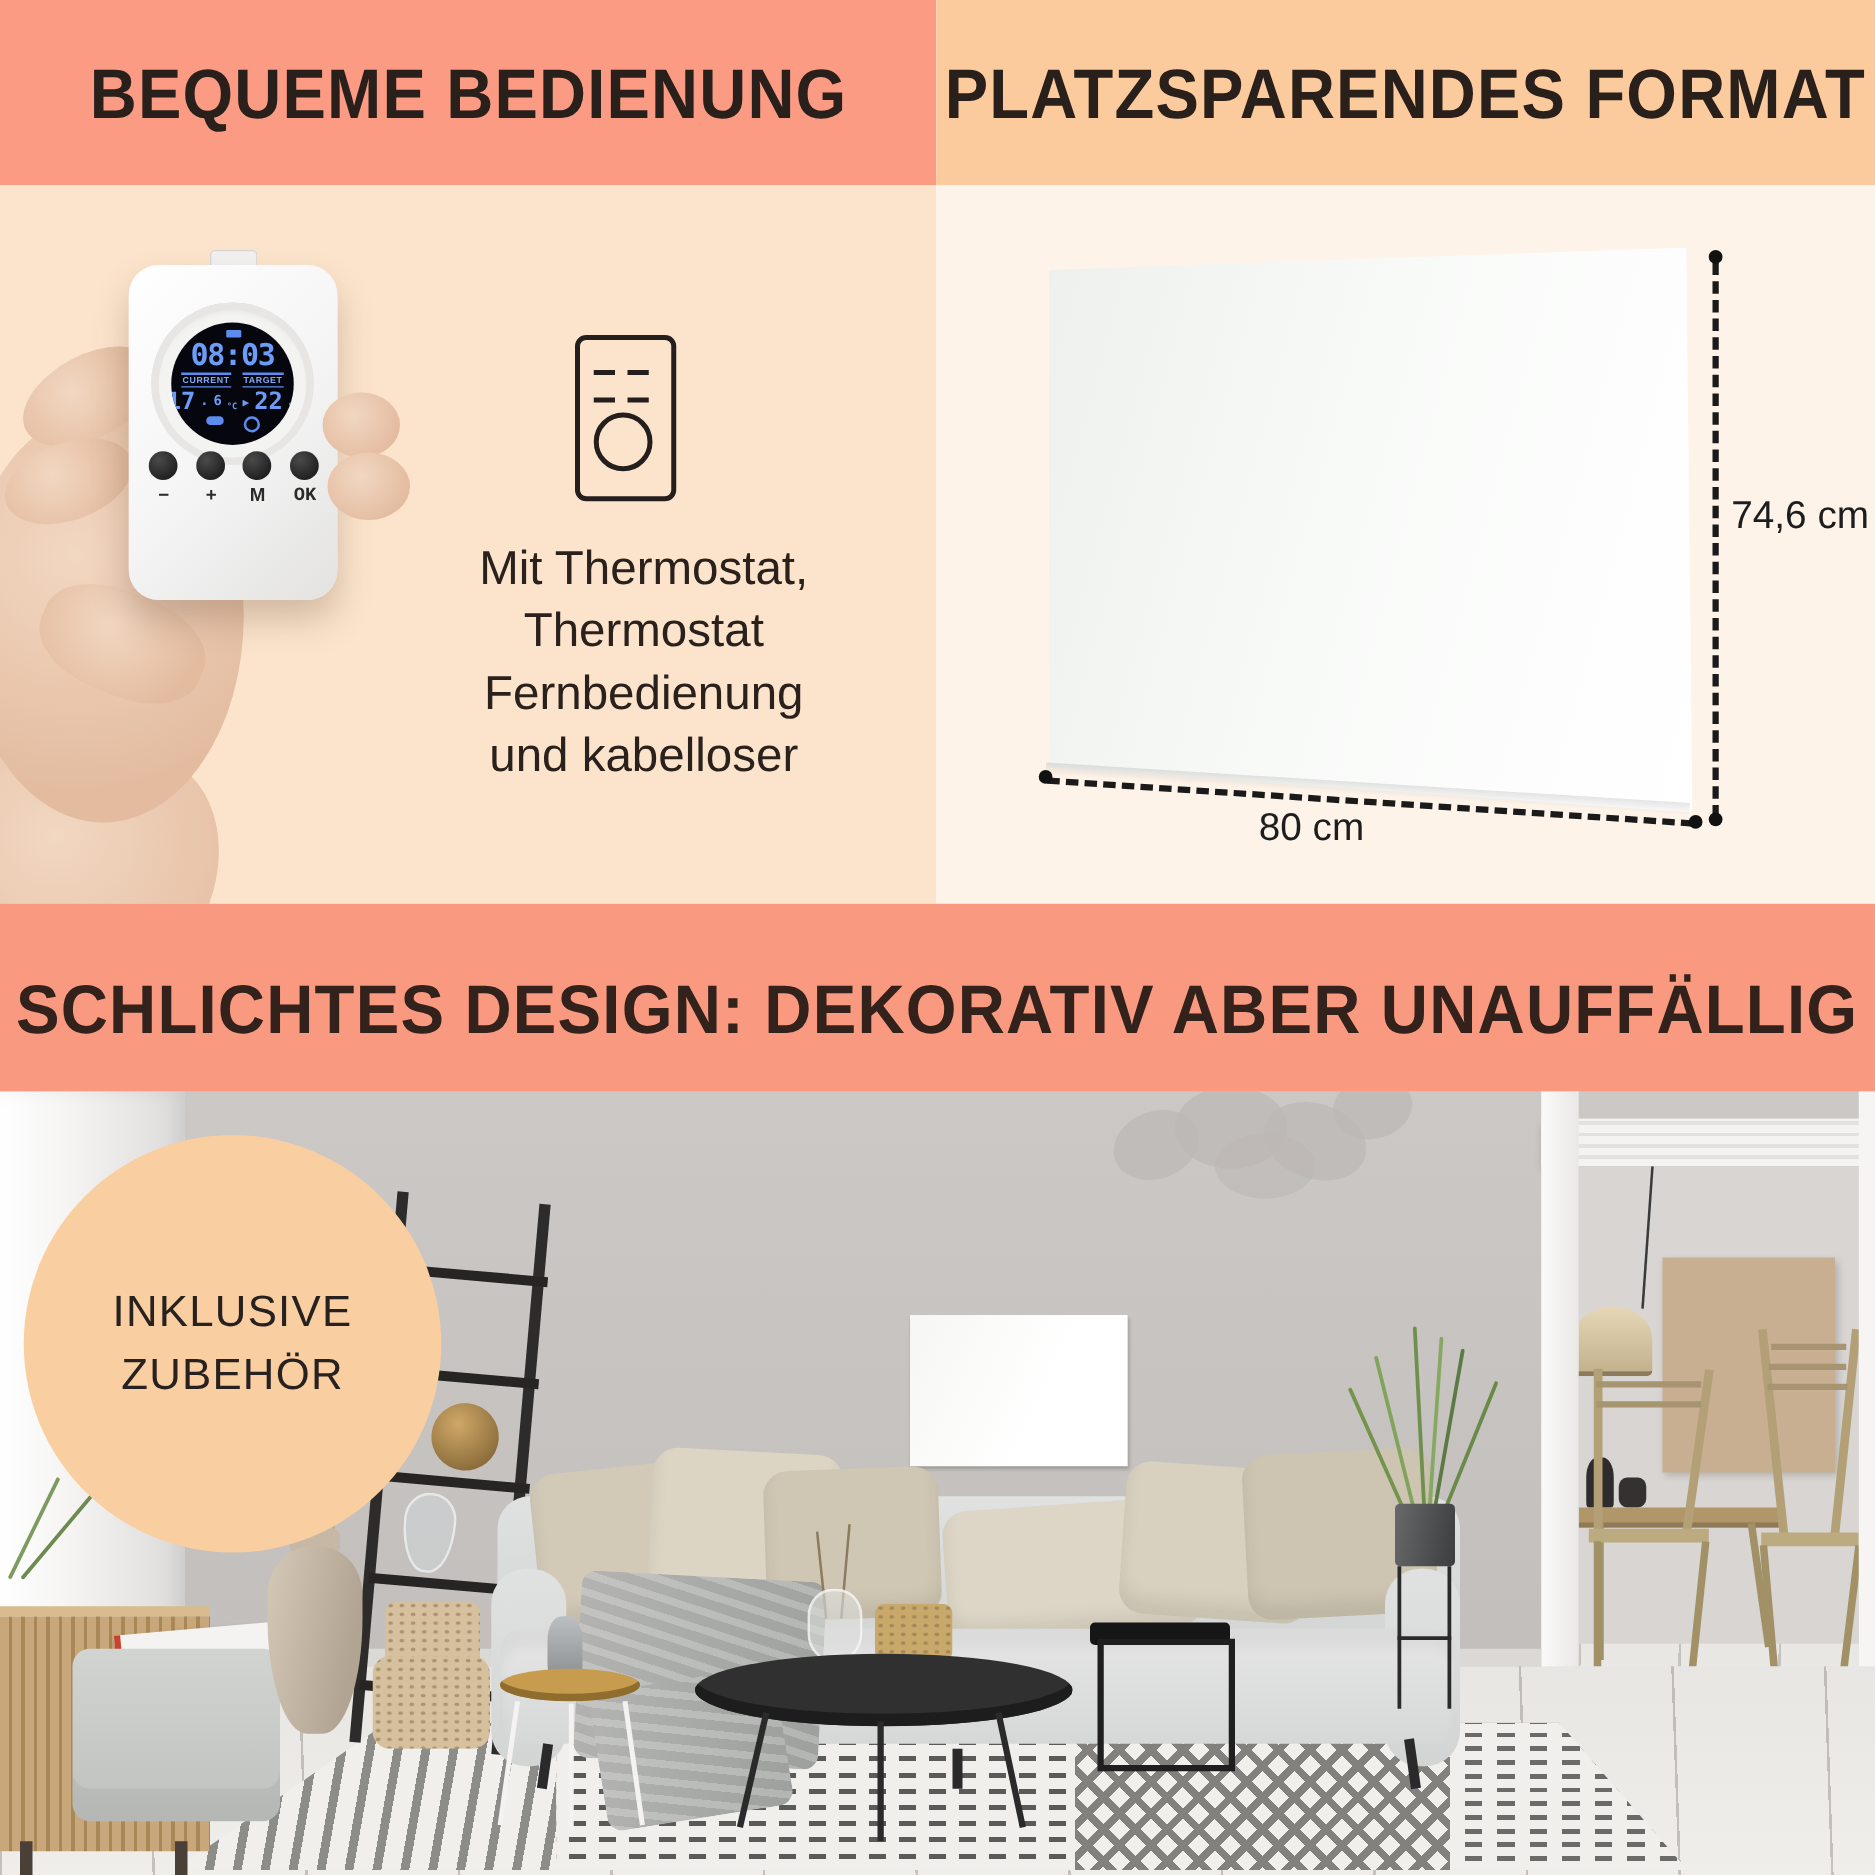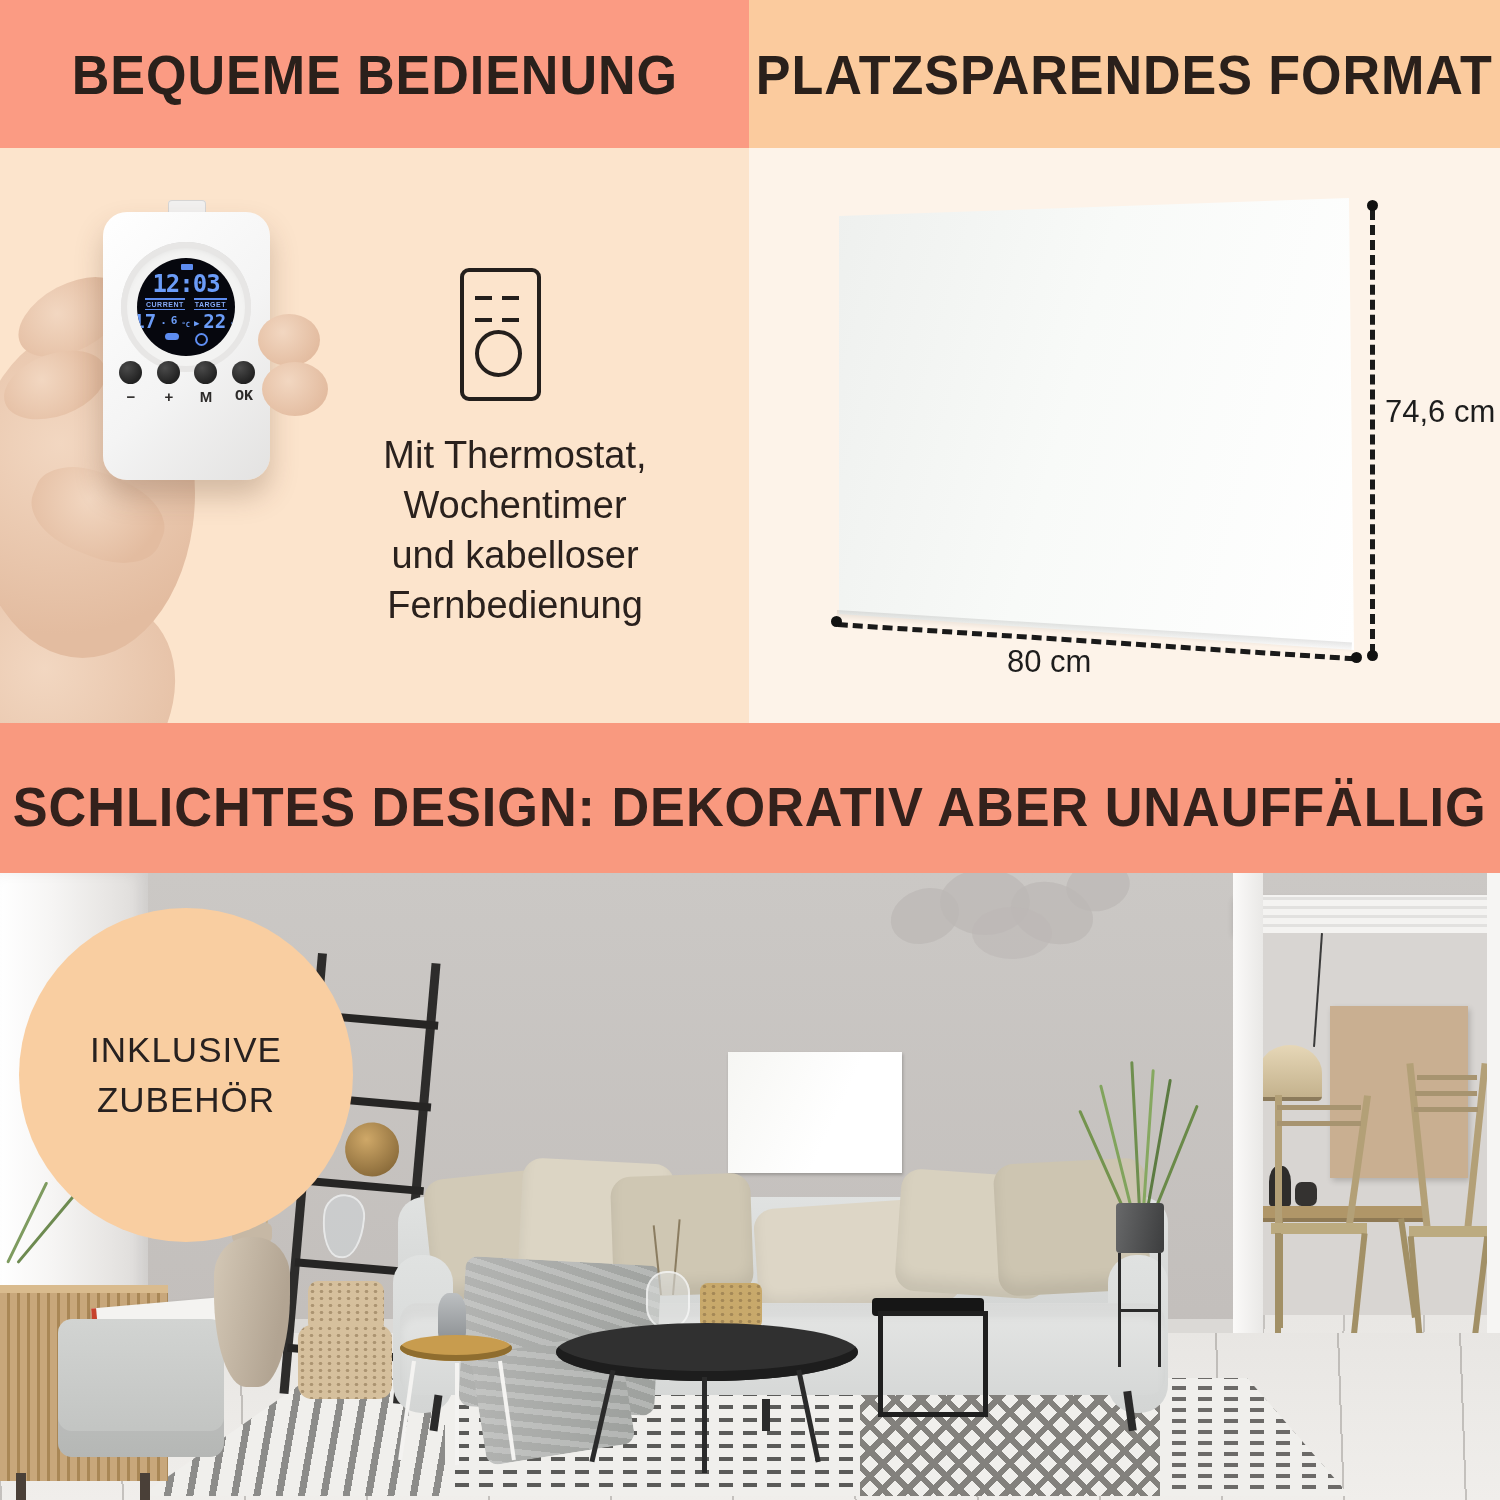--- a/index.html
+++ b/index.html
@@ -195,21 +195,21 @@
     <div class="abs skin" style="left:-30px;top:180px;width:225px;height:330px;border-radius:50%;"></div>
     <div class="abs skin" style="left:14px;top:136px;width:116px;height:66px;border-radius:50%;transform:rotate(-28deg);"></div>
     <div class="abs skin" style="left:2px;top:206px;width:106px;height:62px;border-radius:50%;transform:rotate(-20deg);"></div>
     <div class="abs skin" style="left:30px;top:326px;width:136px;height:82px;border-radius:44%;transform:rotate(22deg);"></div>
 
     <div class="abs" style="left:168px;top:52px;width:38px;height:16px;border-radius:4px;background:#f2f1f0;box-shadow:inset 0 0 0 1px #d7d6d5;"></div>
     <div class="abs remote-body">
       <div class="abs lcd-ring">
         <div class="abs lcd">
           <div class="batt"></div>
-          <div class="lcd-time">12:03</div>
+          <div class="lcd-time">08:03</div>
           <div class="lcd-lblrow">
             <span class="lcd-lbl">CURRENT</span>
             <span class="lcd-lbl">TARGET</span>
           </div>
           <div class="lcd-temps">
             <span class="t-big">17</span>
               <span class="t-small">.</span>
               <span class="t-small">6</span>
             <span class="t-unit">°C</span>
             <span class="t-arrow">▶</span>
@@ -237,23 +237,23 @@
     <div class="abs ricon">
       <div class="dash" style="left:11px;top:24px;"></div>
       <div class="dash" style="left:38px;top:24px;"></div>
       <div class="dash" style="left:11px;top:46px;"></div>
       <div class="dash" style="left:38px;top:46px;"></div>
       <div class="circ"></div>
     </div>
 
     <div class="abs feature-text">
       <div>Mit Thermostat,</div>
-      <div>Wochentimer</div>
+      <div>Thermostat</div>
+      <div>Fernbedienung</div>
       <div>und kabelloser</div>
-      <div>Fernbedienung</div>
     </div>
   </div>
 
   <div class="abs body-right">
     <div class="abs panel"></div>
     <div class="abs panel-shadow"></div>
 
     <div class="abs dimv"></div>
     <div class="abs dot" style="left:618px;top:52px;"></div>
     <div class="abs dot" style="left:618px;top:502px;"></div>

